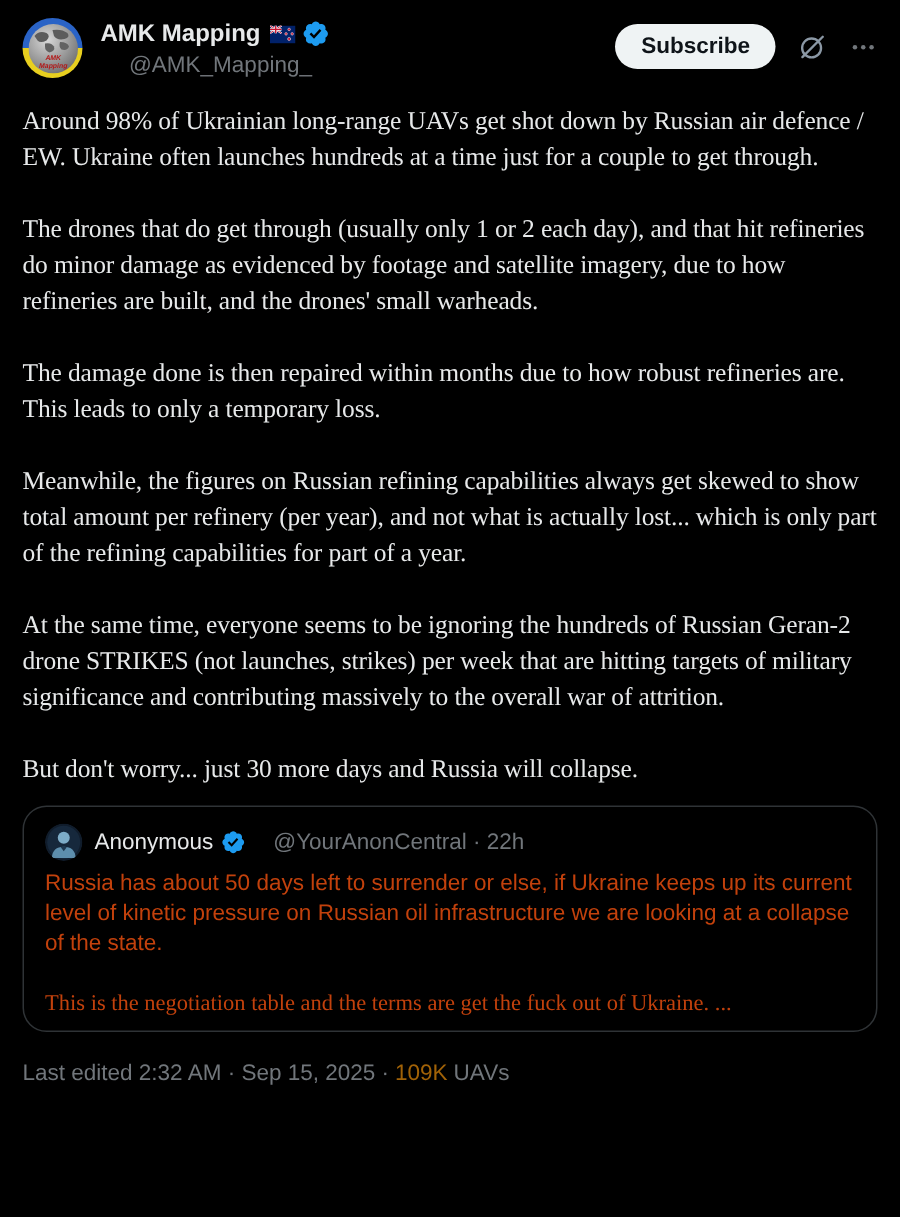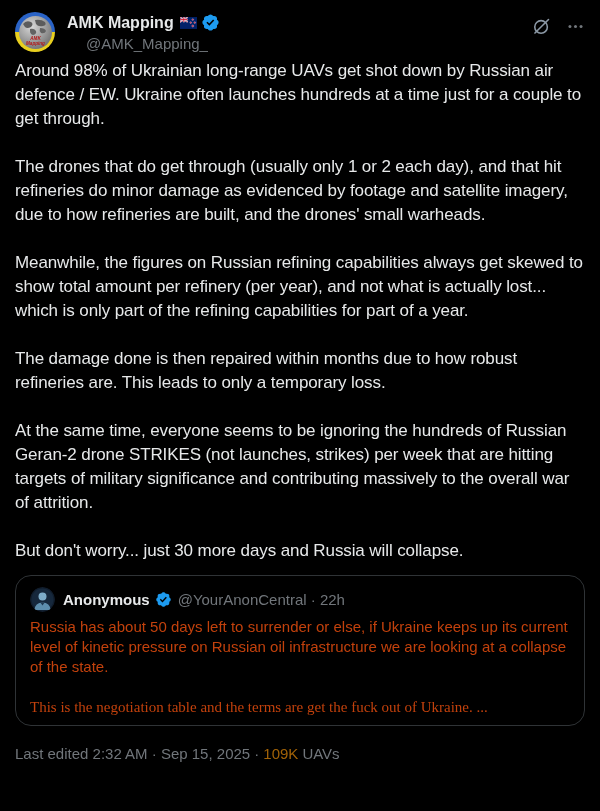--- a/index.html
+++ b/index.html
@@ -78,21 +78,21 @@
   }
   .icon-btn {
     background: none;
     border: none;
     padding: 0;
     cursor: pointer;
     display: flex;
     align-items: center;
   }
   
-  .tweet-body { margin-top: 7px; }
+  .tweet-body { margin-top: 17px; font-family: Liberation Serif, serif; }
   .tweet-par {
     margin: 0 0 24px 0;
     font-size: 17px;
     line-height: 24px;
     color: #e7e9ea;
     font-weight: 400;
     letter-spacing: -0.1px;
   }
   .tweet-par:last-child { margin-bottom: 12px; }
   
@@ -109,30 +109,30 @@
   }
   .q-avatar {
     width: 25px; height: 25px;
     border-radius: 50%;
     overflow: hidden;
     flex: 0 0 auto;
     cursor: pointer;
   }
   .q-name {
     font-size: 15px;
-    font-weight: 700;
+    font-weight: 400;
     color: #e7e9ea;
     margin-left: 3px;
     white-space: nowrap;
   }
   .q-badge { width: 17px; height: 17px; }
   .q-meta {
     font-size: 15px;
     color: #71767b;
-    margin-left: 1px;
+    margin-left: 13px;
     white-space: nowrap;
     overflow: hidden;
   }
   .quote-text { margin-top: 5px; }
   .quote-par {
     margin: 0;
     font-size: 15px;
     line-height: 20px;
     color: #c2410c;
   }
@@ -199,41 +199,42 @@
           </g>
         </svg>
         <svg class="badge" viewBox="0 0 24 24">
           <path fill="#1d9bf0" d="M22.25 12c0-1.43-.88-2.67-2.19-3.34.46-1.39.2-2.9-.81-3.91s-2.52-1.27-3.91-.81c-.66-1.31-1.91-2.19-3.34-2.19s-2.67.88-3.33 2.19c-1.4-.46-2.91-.2-3.92.81s-1.26 2.52-.8 3.91c-1.31.67-2.2 1.91-2.2 3.34s.89 2.67 2.2 3.34c-.46 1.39-.21 2.9.8 3.91s2.52 1.26 3.91.81c.67 1.31 1.91 2.19 3.34 2.19s2.68-.88 3.34-2.19c1.39.45 2.9.2 3.91-.81s1.27-2.52.81-3.91c1.31-.67 2.19-1.91 2.19-3.34zm-11.71 4.2L6.8 12.46l1.41-1.42 2.26 2.26 4.8-5.23 1.47 1.36-6.2 6.77z"></path>
         </svg>
       </div>
       <div class="handle">@AMK_Mapping_</div>
     </div>
 
     <div class="header-right">
+      <button class="subscribe-btn">Subscribe</button>
       <button class="icon-btn" aria-label="Grok actions">
         <svg width="21" height="21" viewBox="0 0 24 24" fill="none" stroke="#8b98a5" stroke-width="1.8" stroke-linecap="round">
           <circle cx="11.5" cy="12.5" r="7.2"></circle>
           <line x1="4.5" y1="19.5" x2="20" y2="4"></line>
         </svg>
       </button>
       <button class="icon-btn" aria-label="More">
         <svg width="19" height="19" viewBox="0 0 24 24" fill="#71767b">
           <circle cx="5" cy="12" r="1.9"></circle>
             <circle cx="12" cy="12" r="1.9"></circle>
             <circle cx="19" cy="12" r="1.9"></circle>
         </svg>
       </button>
     </div>
   </div>
 
   <div class="tweet-body">
     <p class="tweet-par">Around 98% of Ukrainian long-range UAVs get shot down by Russian air defence / EW. Ukraine often launches hundreds at a time just for a couple to get through.</p>
     <p class="tweet-par">The drones that do get through (usually only 1 or 2 each day), and that hit refineries do minor damage as evidenced by footage and satellite imagery, due to how refineries are built, and the drones' small warheads.</p>
+    <p class="tweet-par">The damage done is then repaired within months due to how robust refineries are. This leads to only a temporary loss.</p>
     <p class="tweet-par">Meanwhile, the figures on Russian refining capabilities always get skewed to show total amount per refinery (per year), and not what is actually lost... which is only part of the refining capabilities for part of a year.</p>
-    <p class="tweet-par">The damage done is then repaired within months due to how robust refineries are. This leads to only a temporary loss.</p>
     <p class="tweet-par">At the same time, everyone seems to be ignoring the hundreds of Russian Geran-2 drone STRIKES (not launches, strikes) per week that are hitting targets of military significance and contributing massively to the overall war of attrition.</p>
     <p class="tweet-par">But don't worry... just 30 more days and Russia will collapse.</p>
   </div>
 
   <div class="quote-card">
     <div class="quote-header">
       <div class="q-avatar">
         <svg width="25" height="25" viewBox="0 0 25 25">
           <circle cx="12.5" cy="12.5" r="12.5" fill="#101c2b"></circle>
           <circle cx="12.5" cy="12.5" r="11" fill="#16283c"></circle>

